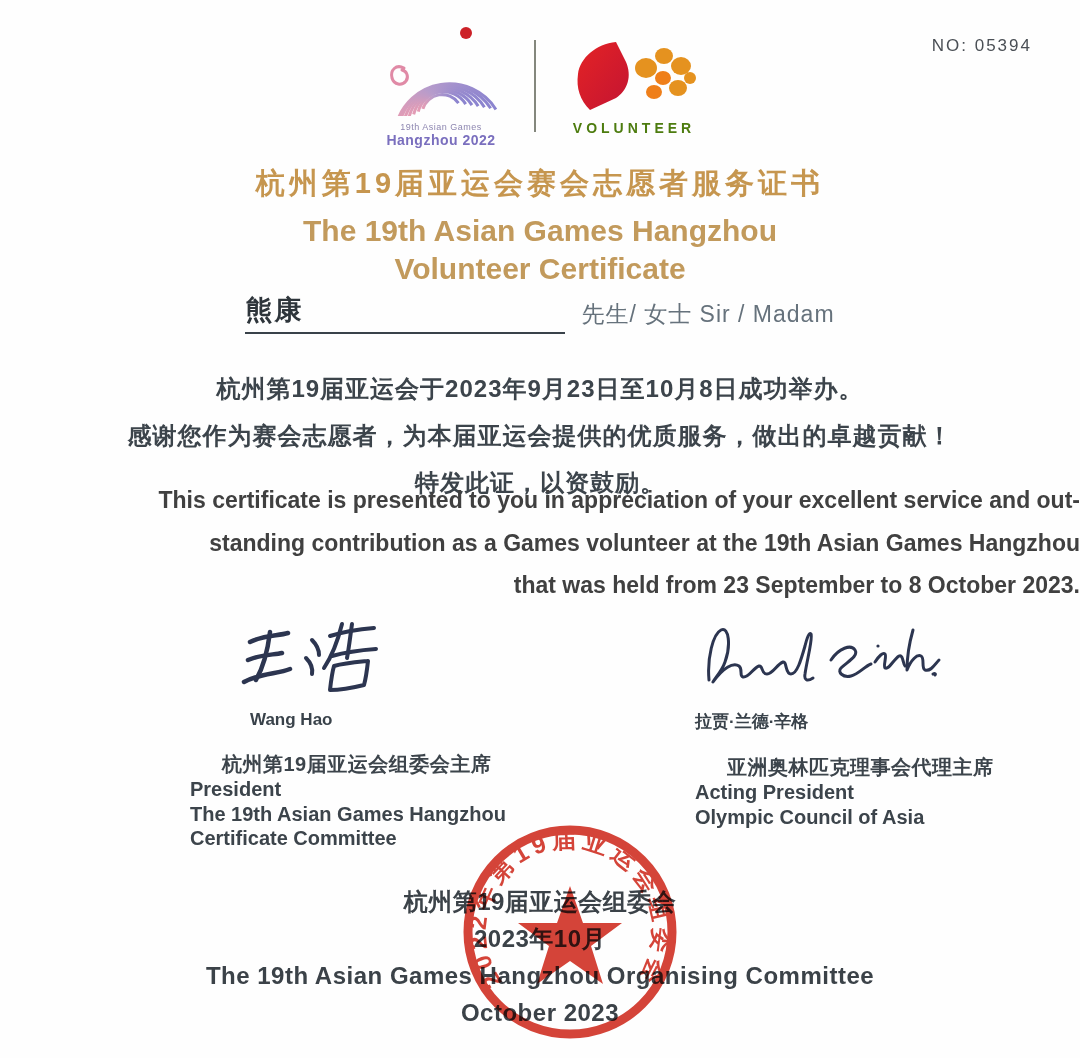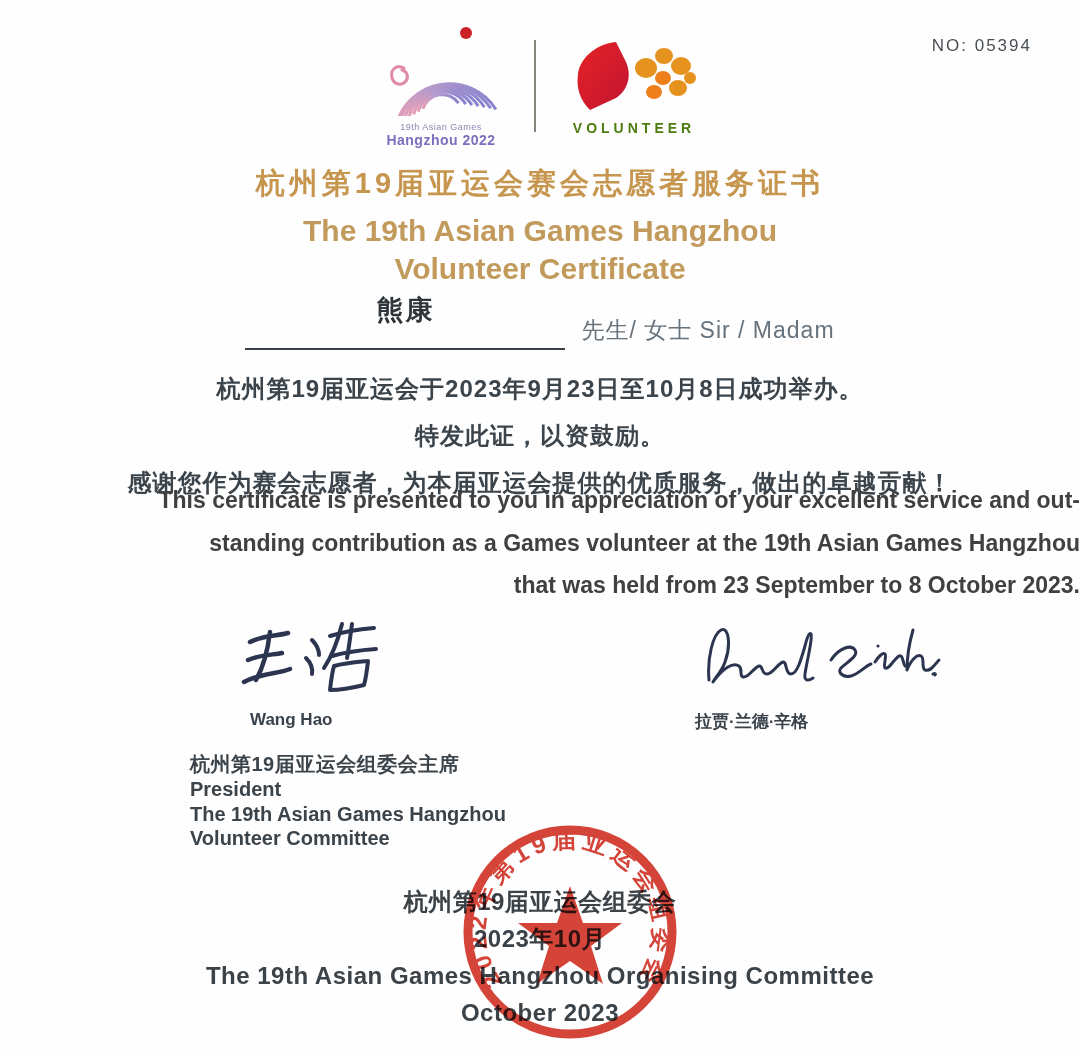--- a/index.html
+++ b/index.html
@@ -33,23 +33,23 @@
     position:absolute;top:164px;left:0;width:100%;text-align:center;
   }
   .title-zh{font-size:29px;font-weight:600;letter-spacing:4px;color:#c6964f;}
   .title-en{font-size:30px;font-weight:600;color:#c29a5c;line-height:1.28;margin-top:8px;}
   
   .name-row{
     position:absolute;top:292px;left:0;width:100%;
     display:flex;justify-content:center;align-items:flex-end;gap:16px;
   }
   .name-underline{
-    width:320px;text-align:center;
+    width:320px;
     border-bottom:2px solid #39424a;
-    padding-bottom:20px;
+    padding-bottom:4px;
   }
   .recipient-name{font-size:27px;font-weight:bold;color:#2e353b;letter-spacing:2px;}
   .salutation{font-size:23px;color:#66727c;padding-bottom:4px;letter-spacing:1px;}
   
   .zh-para{
     position:absolute;top:366px;left:0;width:100%;text-align:center;
     font-size:24px;font-weight:600;color:#3c444b;line-height:1.95;letter-spacing:1px;
   }
   .en-para{
     position:absolute;top:479px;left:0;width:100%;text-align:right;
@@ -57,21 +57,21 @@
   }
   
   .sig-col{position:absolute;top:612px;}
   .sig-left{left:190px;width:420px;}
   .sig-right{left:695px;width:330px;}
   .sig-img{height:88px;}
   .sig-left .sig-img{margin-left:40px;}
   .sig-name{font-size:17px;font-weight:600;color:#39424a;margin-top:6px;}
   .sig-left .sig-name{margin-left:60px;}
   .sig-title{margin-top:22px;font-size:20px;font-weight:600;color:#3c444b;line-height:1.24;}
-  .sig-title .zh{letter-spacing:.5px;}
+  .sig-title .zh{letter-spacing:.5px;margin-left:32px;}
   
   .footer{
     position:absolute;top:884px;left:0;width:100%;text-align:center;
     font-size:24px;font-weight:600;color:#3b4248;line-height:1.54;
   }
   .footer div{letter-spacing:.5px;}
   
   .seal{
     position:absolute;left:458px;top:820px;width:224px;height:224px;
     opacity:.88;mix-blend-mode:multiply;pointer-events:none;z-index:5;
@@ -145,22 +145,22 @@
 
   <div class="name-row">
     <div class="name-underline">
       <span class="recipient-name">熊康</span>
     </div>
     <div class="salutation">先生/ 女士  Sir / Madam</div>
   </div>
 
   <div class="zh-para">
     <div>杭州第19届亚运会于2023年9月23日至10月8日成功举办。</div>
+    <div>感谢您作为赛会志愿者，为本届亚运会提供的优质服务，做出的卓越贡献！</div>
     <div>特发此证，以资鼓励。</div>
-    <div>感谢您作为赛会志愿者，为本届亚运会提供的优质服务，做出的卓越贡献！</div>
   </div>
 
   <div class="en-para">
     <div>This certificate is presented to you in appreciation of your excellent service and out-</div>
     <div>standing contribution as a Games volunteer at the 19th Asian Games Hangzhou</div>
     <div>that was held from 23 September to 8 October 2023.</div>
   </div>
 
   <div class="sig-col sig-left">
     <svg class="sig-img" width="190" height="88" viewBox="0 0 190 88" fill="none" stroke="#2c3550" stroke-linecap="round" stroke-linejoin="round">
@@ -178,34 +178,39 @@
         <path d="M122 12 C120 26 119 36 117 46"></path>
         <path d="M102 44 C116 40 132 38 146 37"></path>
         <path d="M104 54 C115 51 128 50 138 49 C137 58 136 66 134 73 C122 76 110 78 100 78 C101 69 102 61 104 54 Z"></path>
       </g>
     </svg>
     <div class="sig-name">Wang Hao</div>
     <div class="sig-title">
       <div class="zh">杭州第19届亚运会组委会主席</div>
       <div>President</div>
       <div>The 19th Asian Games Hangzhou</div>
-      <div>Volunteer Committee</div>
+      <div>Certificate Committee</div>
     </div>
   </div>
 
   <div class="sig-col sig-right">
     <svg class="sig-img" width="250" height="80" viewBox="0 0 250 80" fill="none" stroke="#2c3550" stroke-width="3" stroke-linecap="round" stroke-linejoin="round">
       <path d="M14 64 C12 42 18 18 26 14 C34 10 36 30 30 46 C27 55 20 62 18 66 C28 52 38 46 44 50 C48 53 44 60 48 61 C54 62 58 52 64 50 C68 49 66 58 72 58 C78 58 82 48 88 46 C92 45 90 58 96 58 C102 58 106 44 110 30 C112 22 114 16 116 18 C118 22 112 44 110 58 C109 64 112 66 118 62"></path>
       <path d="M136 44 C144 32 156 28 160 34 C164 40 152 46 146 52 C142 56 148 62 156 60 C164 58 170 50 176 48"></path>
       <path d="M180 46 C184 40 188 36 190 38 C192 40 188 50 190 52 C194 54 198 44 204 40 C208 38 208 48 210 50"></path>
       <path d="M218 14 C214 28 212 44 212 54 C216 44 222 38 226 40 C230 42 226 52 230 54 C236 56 240 48 244 44"></path>
       <path d="M238 58 C240 57 241 58 240 59"></path>
       <circle cx="183" cy="30" r="1.6" fill="#2c3550" stroke="none"></circle>
     </svg>
     <div class="sig-name">拉贾·兰德·辛格</div>
+    <div class="sig-title">
+      <div class="zh">亚洲奥林匹克理事会代理主席</div>
+      <div>Acting President</div>
+      <div>Olympic Council of Asia</div>
+    </div>
   </div>
 
   <div class="footer">
     <div>杭州第19届亚运会组委会</div>
     <div>2023年10月</div>
     <div>The 19th Asian Games Hangzhou Organising Committee</div>
     <div>October 2023</div>
   </div>
 
   <svg class="seal" viewBox="0 0 224 224">

